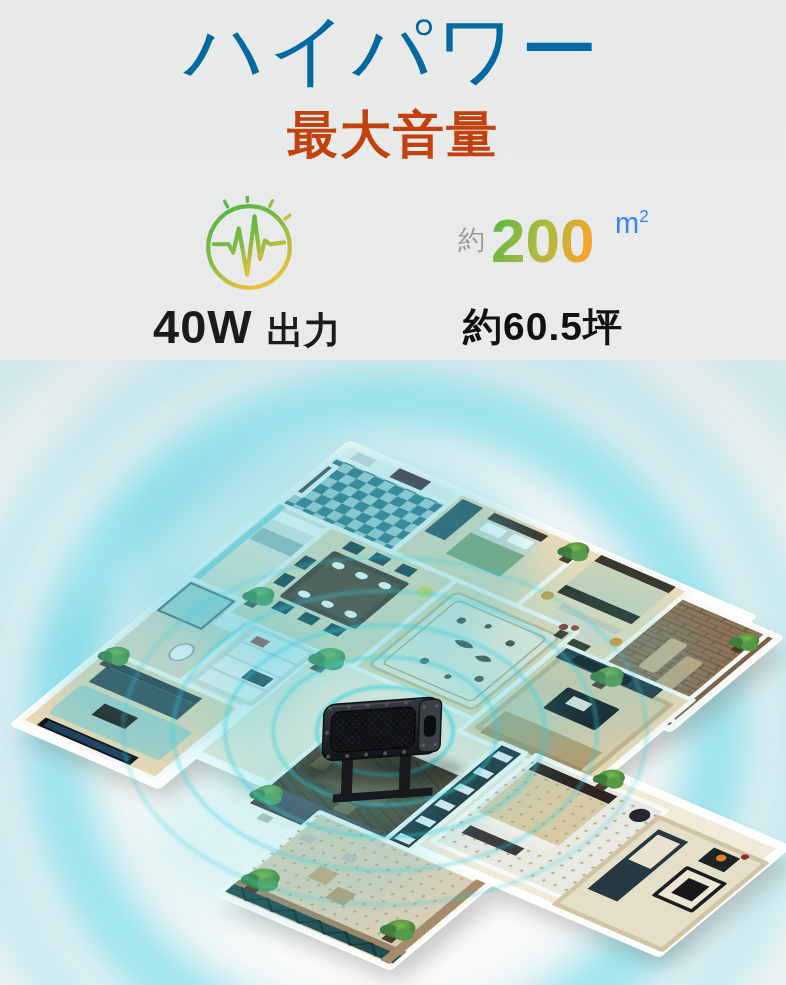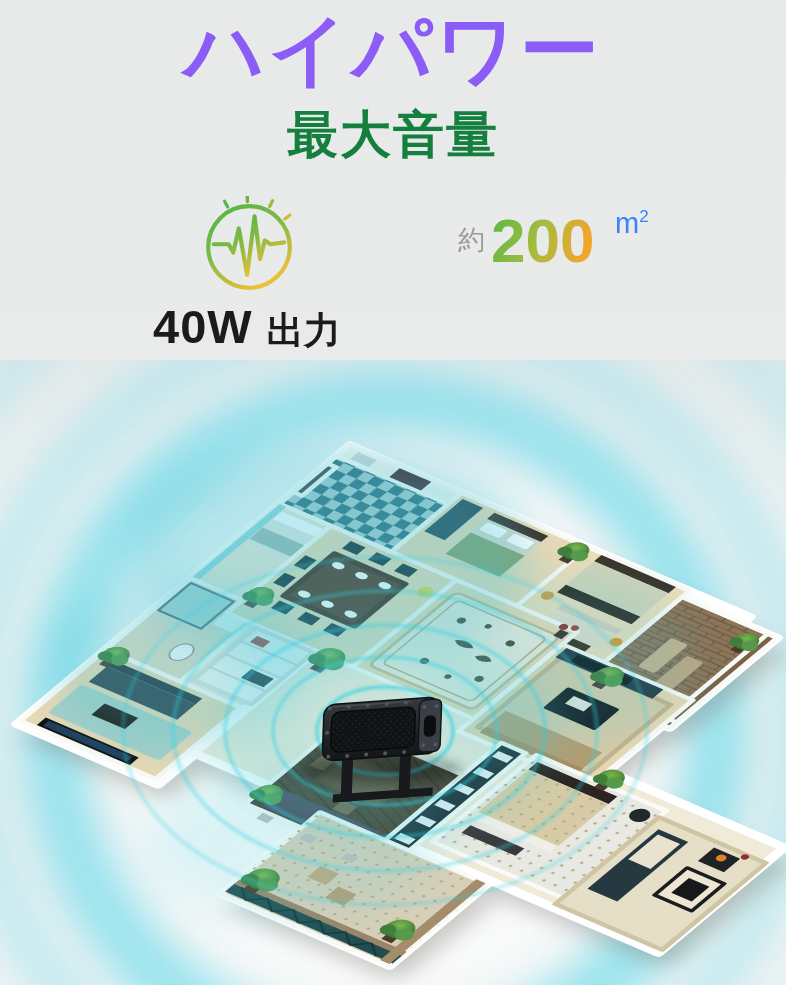--- a/index.html
+++ b/index.html
@@ -4,26 +4,26 @@
 <style>
   html,body{margin:0;padding:0;}
   body{
     width:786px;height:985px;overflow:hidden;position:relative;
     font-family:"Liberation Sans","DejaVu Sans",sans-serif;
     background:linear-gradient(180deg,#e8e9e9 0%,#e9eaea 34%,#eef1f1 52%,#edf0f0 78%,#f1f3f3 100%);
   }
   .page{position:absolute;inset:0;}
   .header{position:absolute;top:0;left:0;width:786px;text-align:center;}
   .title{
-    margin:6px 0 0 0;font-size:79px;line-height:1.12;font-weight:700;
-    color:#8b5cf6;letter-spacing:3px;
+    margin:6px 0 0 0;font-size:79px;line-height:1.12;font-weight:400;
+    color:#0369a1;letter-spacing:3px;
   }
   .subtitle{
     margin:14px 0 0 0;font-size:51px;line-height:1.05;font-weight:900;
-    color:#15803d;letter-spacing:2px;
+    color:#c2410c;letter-spacing:2px;
   }
   .features{position:absolute;top:0;left:0;width:786px;height:360px;}
   .power-icon{position:absolute;left:198px;top:196px;width:102px;height:102px;}
   .power-line{
     position:absolute;left:153px;top:299px;display:flex;align-items:baseline;
     color:#1b1b1b;
     justify-content:flex-end;
   }
   .power-value{font-size:47px;font-weight:700;letter-spacing:1px;}
   .power-label{font-size:37px;font-weight:900;margin-left:14px;font-family:Liberation Mono, monospace;}
@@ -81,20 +81,21 @@
             <stop offset="0" stop-color="#55b648"></stop>
             <stop offset="0.55" stop-color="#a8bc3e"></stop>
             <stop offset="1" stop-color="#f0a62c"></stop>
           </linearGradient>
         </defs>
         <text x="2" y="57" font-size="62" font-weight="bold" fill="url(#numGrad)" font-family="Liberation Sans, DejaVu Sans, sans-serif">200</text>
       </svg>
       <span class="cov-unit"><span>m</span><sup>2</sup></span>
     </div>
 
+    <div class="coverage-alt">約60.5坪</div>
   </div>
 
   <svg class="illustration" viewBox="0 0 786 625">
     <defs>
       <filter id="b20" x="-60%" y="-60%" width="220%" height="220%">
           <feGaussianBlur stdDeviation="20"></feGaussianBlur>
         </filter>
       <filter id="b12" x="-60%" y="-60%" width="220%" height="220%">
           <feGaussianBlur stdDeviation="12"></feGaussianBlur>
         </filter>

